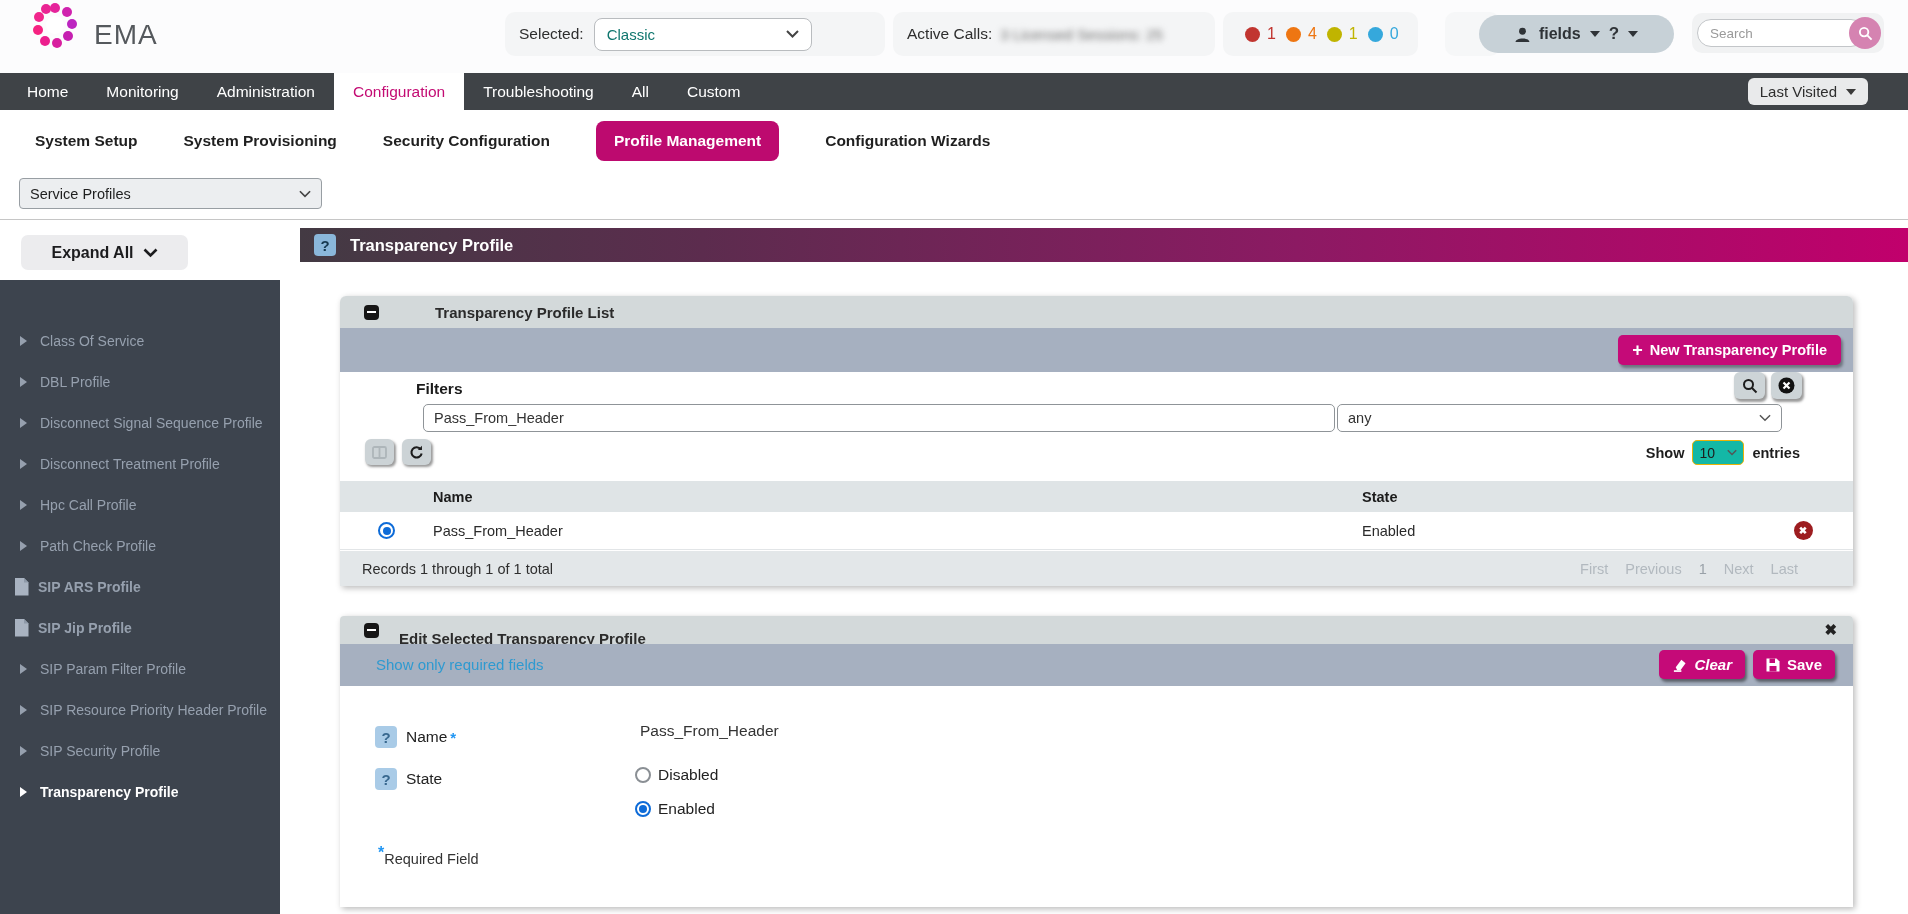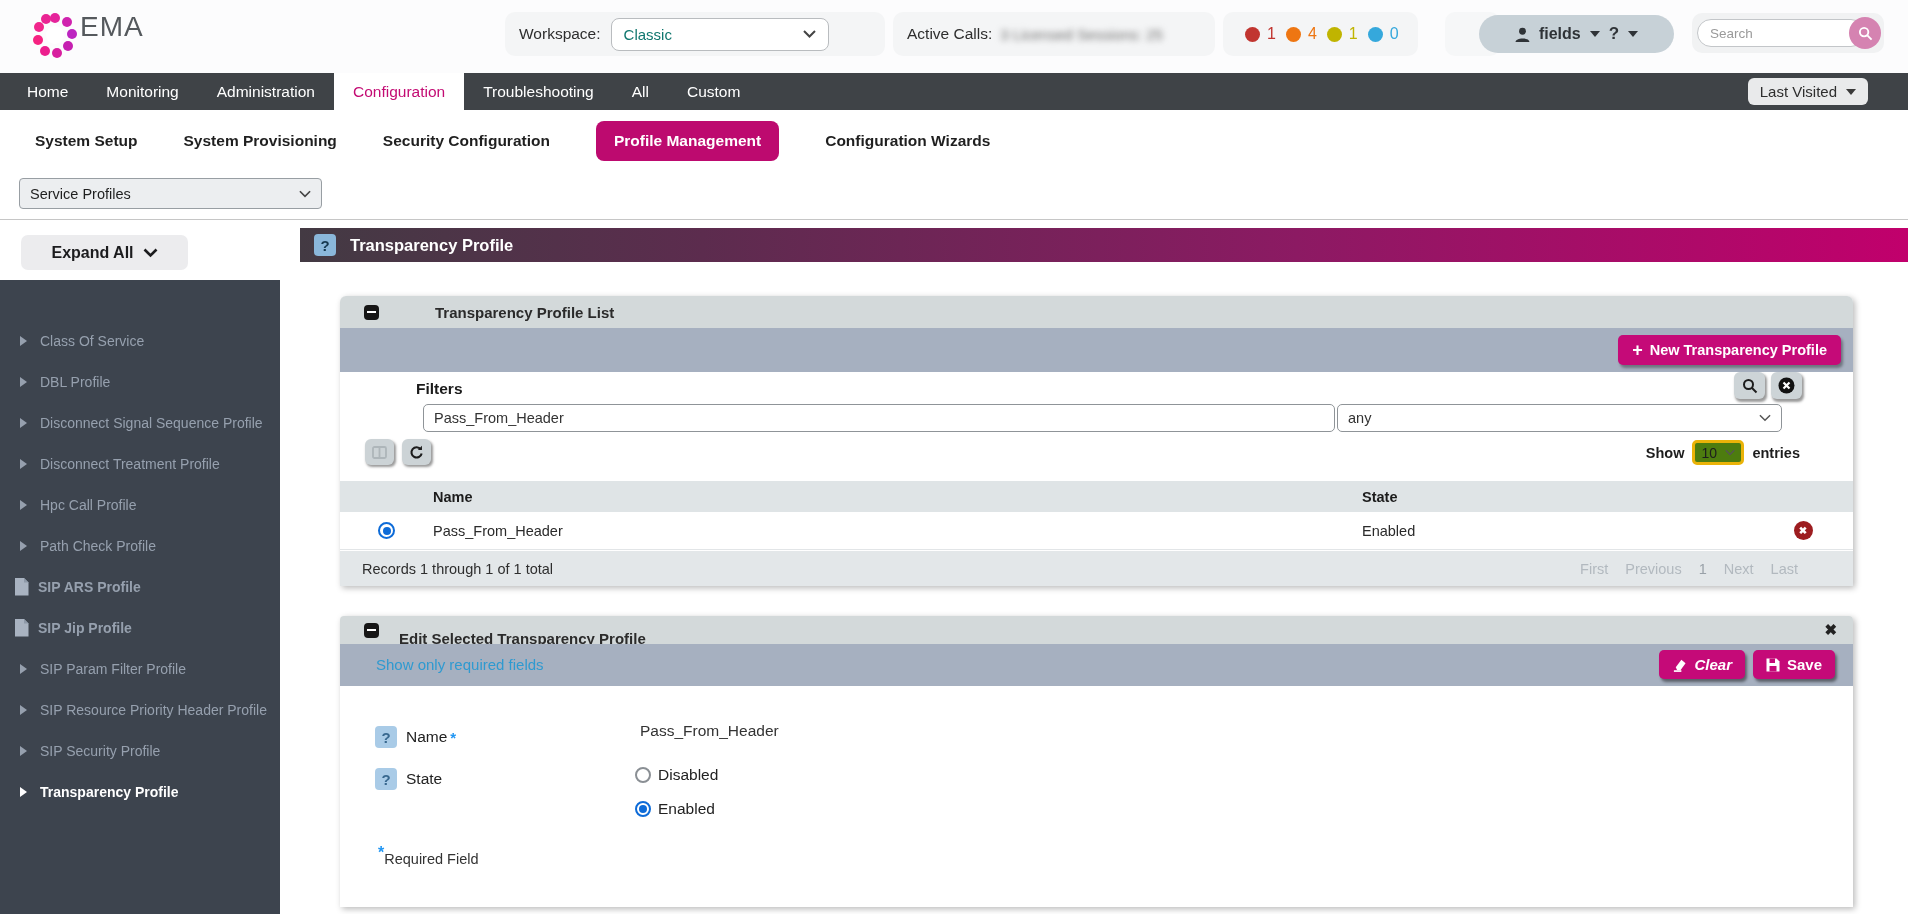--- a/index.html
+++ b/index.html
@@ -1,21 +1,21 @@
 <!DOCTYPE html>
 <html><head>
 <meta charset="utf-8">
 <style>
   * { margin:0; padding:0; box-sizing:border-box; }
   html,body { width:1908px; height:914px; overflow:hidden; background:#ffffff;
     font-family:"Liberation Sans", sans-serif; }
 
   
   .top-header { position:absolute; left:0; top:0; width:1908px; height:73px; background:#fcfcfd; }
-  .logo-wrap { position:absolute; left:30px; top:11px; display:flex; align-items:flex-start; }
+  .logo-wrap { position:absolute; left:30px; top:1px; display:flex; align-items:flex-end; gap:14px; }
   .ema-text { font-size:28px; color:#55595d; letter-spacing:1px; }
   .pill { position:absolute; top:12px; height:44px; background:#f4f5f6; border-radius:10px; display:flex; align-items:center; }
   .ws-group { left:505px; width:380px; padding:0 14px; gap:10px; }
   .ws-label { font-size:15.5px; color:#2e2e2e; }
   .selectbox { background:#fff; border:1px solid #b9bcbf; border-radius:8px; height:33px;
     display:flex; align-items:center; justify-content:space-between; padding:0 12px; font-size:15px; color:#0f766e; }
   .ws-select { width:218px; }
   .ac-group { left:893px; width:322px; padding:0 14px; }
   .ac-label { font-size:15.5px; color:#2e2e2e; }
   .ac-blur { margin-left:8px; font-size:15px; color:#6f6f6f; filter:blur(3px); white-space:nowrap; }
@@ -103,21 +103,21 @@
   .filter-input { position:absolute; left:83px; top:108px; width:912px; height:28px; border:1px solid #8f9498;
     border-radius:5px; padding:0 10px; font-size:14.5px; color:#333; outline:none; background:#fff; }
   .filter-op { position:absolute; left:997px; top:108px; width:445px; height:28px; background:#fff;
     border:1px solid #8f9498; border-radius:5px; display:flex; align-items:center; justify-content:space-between;
     padding:0 10px; font-size:14.5px; color:#333; }
   .tbl-btn { position:absolute; top:143px; width:29px; height:26px; background:#ccd3d6; border-radius:6px;
     display:flex; align-items:center; justify-content:center; box-shadow:1.5px 2px 2.5px rgba(0,0,0,0.4); }
   .cols-btn { left:25px; } .refresh-btn { left:62px; }
   .show-group { position:absolute; right:53px; top:144px; display:flex; align-items:center; gap:8px;
     font-weight:bold; font-size:14.5px; color:#1d1d1d; }
-  .show-select { width:52px; height:25px; background:#4d7c0f; border:3px solid #eab308; border-radius:5px;
+  .show-select { width:52px; height:25px; background:#14b8a6; border:1px solid #eab308; border-radius:5px;
     display:flex; align-items:center; justify-content:space-between; padding:0 6px; font-weight:normal; font-size:14px; }
   .tbl-header { position:absolute; left:0; top:185px; width:1513px; height:31px; background:#dfe4e6;
     display:flex; align-items:center; font-weight:bold; font-size:14.5px; color:#1c1c1c; }
   .col-radio { width:93px; flex:none; display:flex; justify-content:center; }
   .col-name { width:929px; flex:none; }
   .col-state { flex:1; }
   .col-del { width:100px; flex:none; display:flex; justify-content:center; }
   .tbl-row { position:absolute; left:0; top:216px; width:1513px; height:38px; background:#fff;
     display:flex; align-items:center; font-size:14.5px; color:#2a2a2a; border-bottom:1px solid #e2e5e7; }
   .radio { width:17px; height:17px; border-radius:50%; border:2px solid #8a8f94; background:#fff; position:relative; flex:none; }
@@ -170,21 +170,21 @@
       <circle cx="15" cy="40" r="5" fill="#ec1e8d"></circle>
       <circle cx="8" cy="29" r="5" fill="#f62281"></circle>
       <circle cx="9" cy="16" r="5" fill="#f1268c"></circle>
       <circle cx="16" cy="8" r="5" fill="#ea2493"></circle>
       <circle cx="25" cy="24" r="9" fill="#ffffff"></circle>
     </svg>
     <span class="ema-text">EMA</span>
   </div>
 
   <div class="pill ws-group">
-    <span class="ws-label">Workspace:</span>
+    <span class="ws-label">Selected:</span>
     <div class="selectbox ws-select">
       <span>Classic</span>
       <svg width="13" height="8" viewBox="0 0 13 8">
         <polyline points="1,1 6.5,6.5 12,1" fill="none" stroke="#444" stroke-width="2"></polyline>
       </svg>
     </div>
   </div>
 
   <div class="pill ac-group">
     <span class="ac-label">Active Calls:</span>

